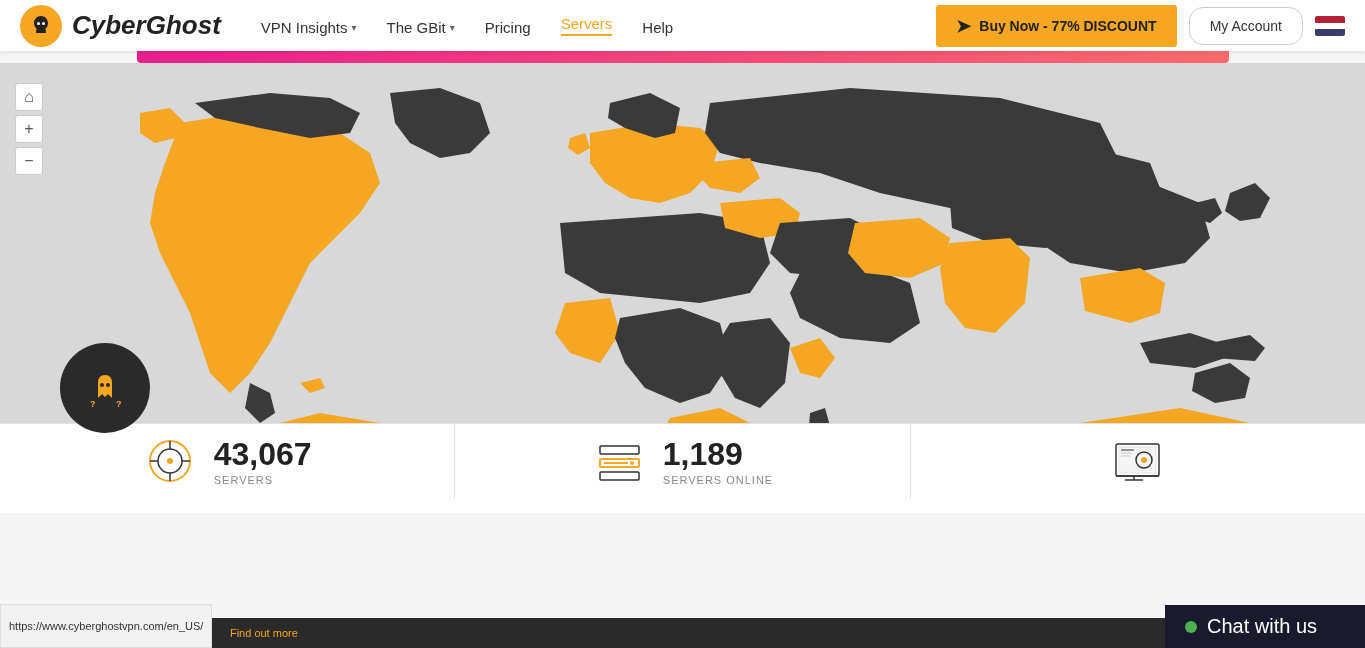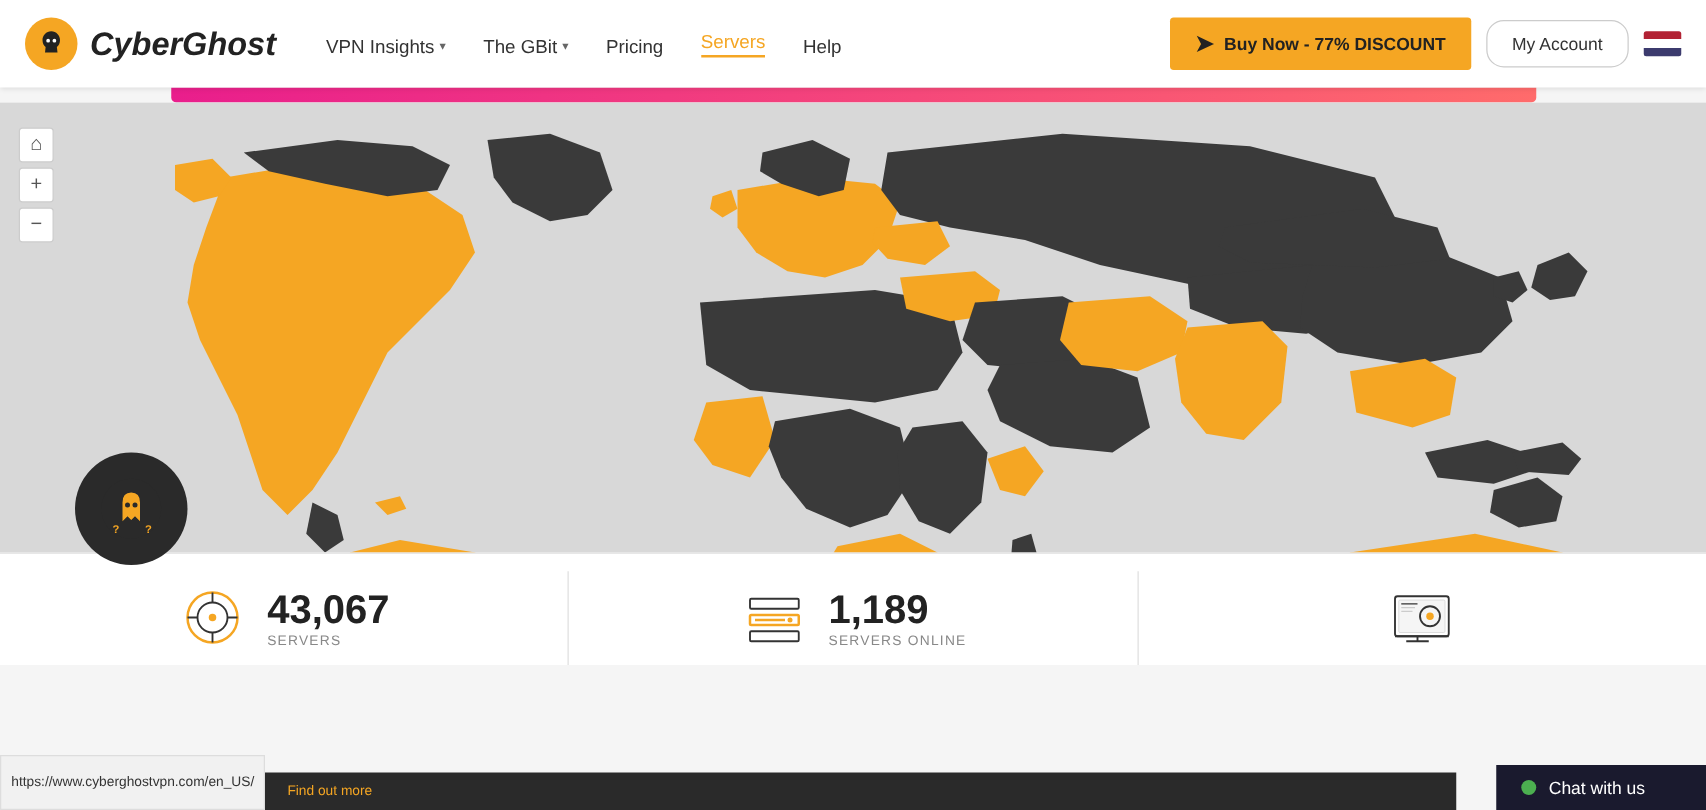--- a/index.html
+++ b/index.html
@@ -1,21 +1,21 @@
 <!DOCTYPE html>
 <html><head>
   <meta charset="utf-8">
   <style>
     * { margin: 0; padding: 0; box-sizing: border-box; }
     body { font-family: Arial, sans-serif; background: #f5f5f5; width: 1365px; height: 648px; overflow: hidden; position: relative; }
 
     
     .header {
       background: #fff;
-      height: 70px;
+      height: 51px;
       display: flex;
       align-items: center;
       padding: 0 20px;
       box-shadow: 0 1px 4px rgba(0,0,0,0.1);
       position: relative;
       z-index: 10;
     }
     .logo-area {
       display: flex;
       align-items: center;
@@ -148,21 +148,21 @@
 
     
     .stats-bar {
       position: absolute;
       bottom: 0;
       left: 0;
       right: 0;
       height: 90px;
       background: #fff;
       display: flex;
-      align-items: flex-end;
+      align-items: flex-start;
       border-top: 1px solid #e0e0e0;
     }
     .stat-item {
       flex: 1;
       display: flex;
       align-items: center;
       justify-content: center;
       gap: 16px;
       padding: 10px 20px;
       border-right: 1px solid #e0e0e0;
@@ -194,24 +194,24 @@
     .chat-widget {
       position: absolute;
       bottom: 0;
       right: 0;
       background: #1a1a2e;
       color: #fff;
       padding: 10px 20px;
       display: flex;
       align-items: center;
       gap: 10px;
-      font-size: 14px;
+      font-size: 20px;
       cursor: pointer;
       z-index: 20;
-      width: 168px;
+      width: 200px;
     }
     .chat-dot {
       width: 12px;
       height: 12px;
       background: #4CAF50;
       border-radius: 50%;
     }
 
     
     .help-circle {

